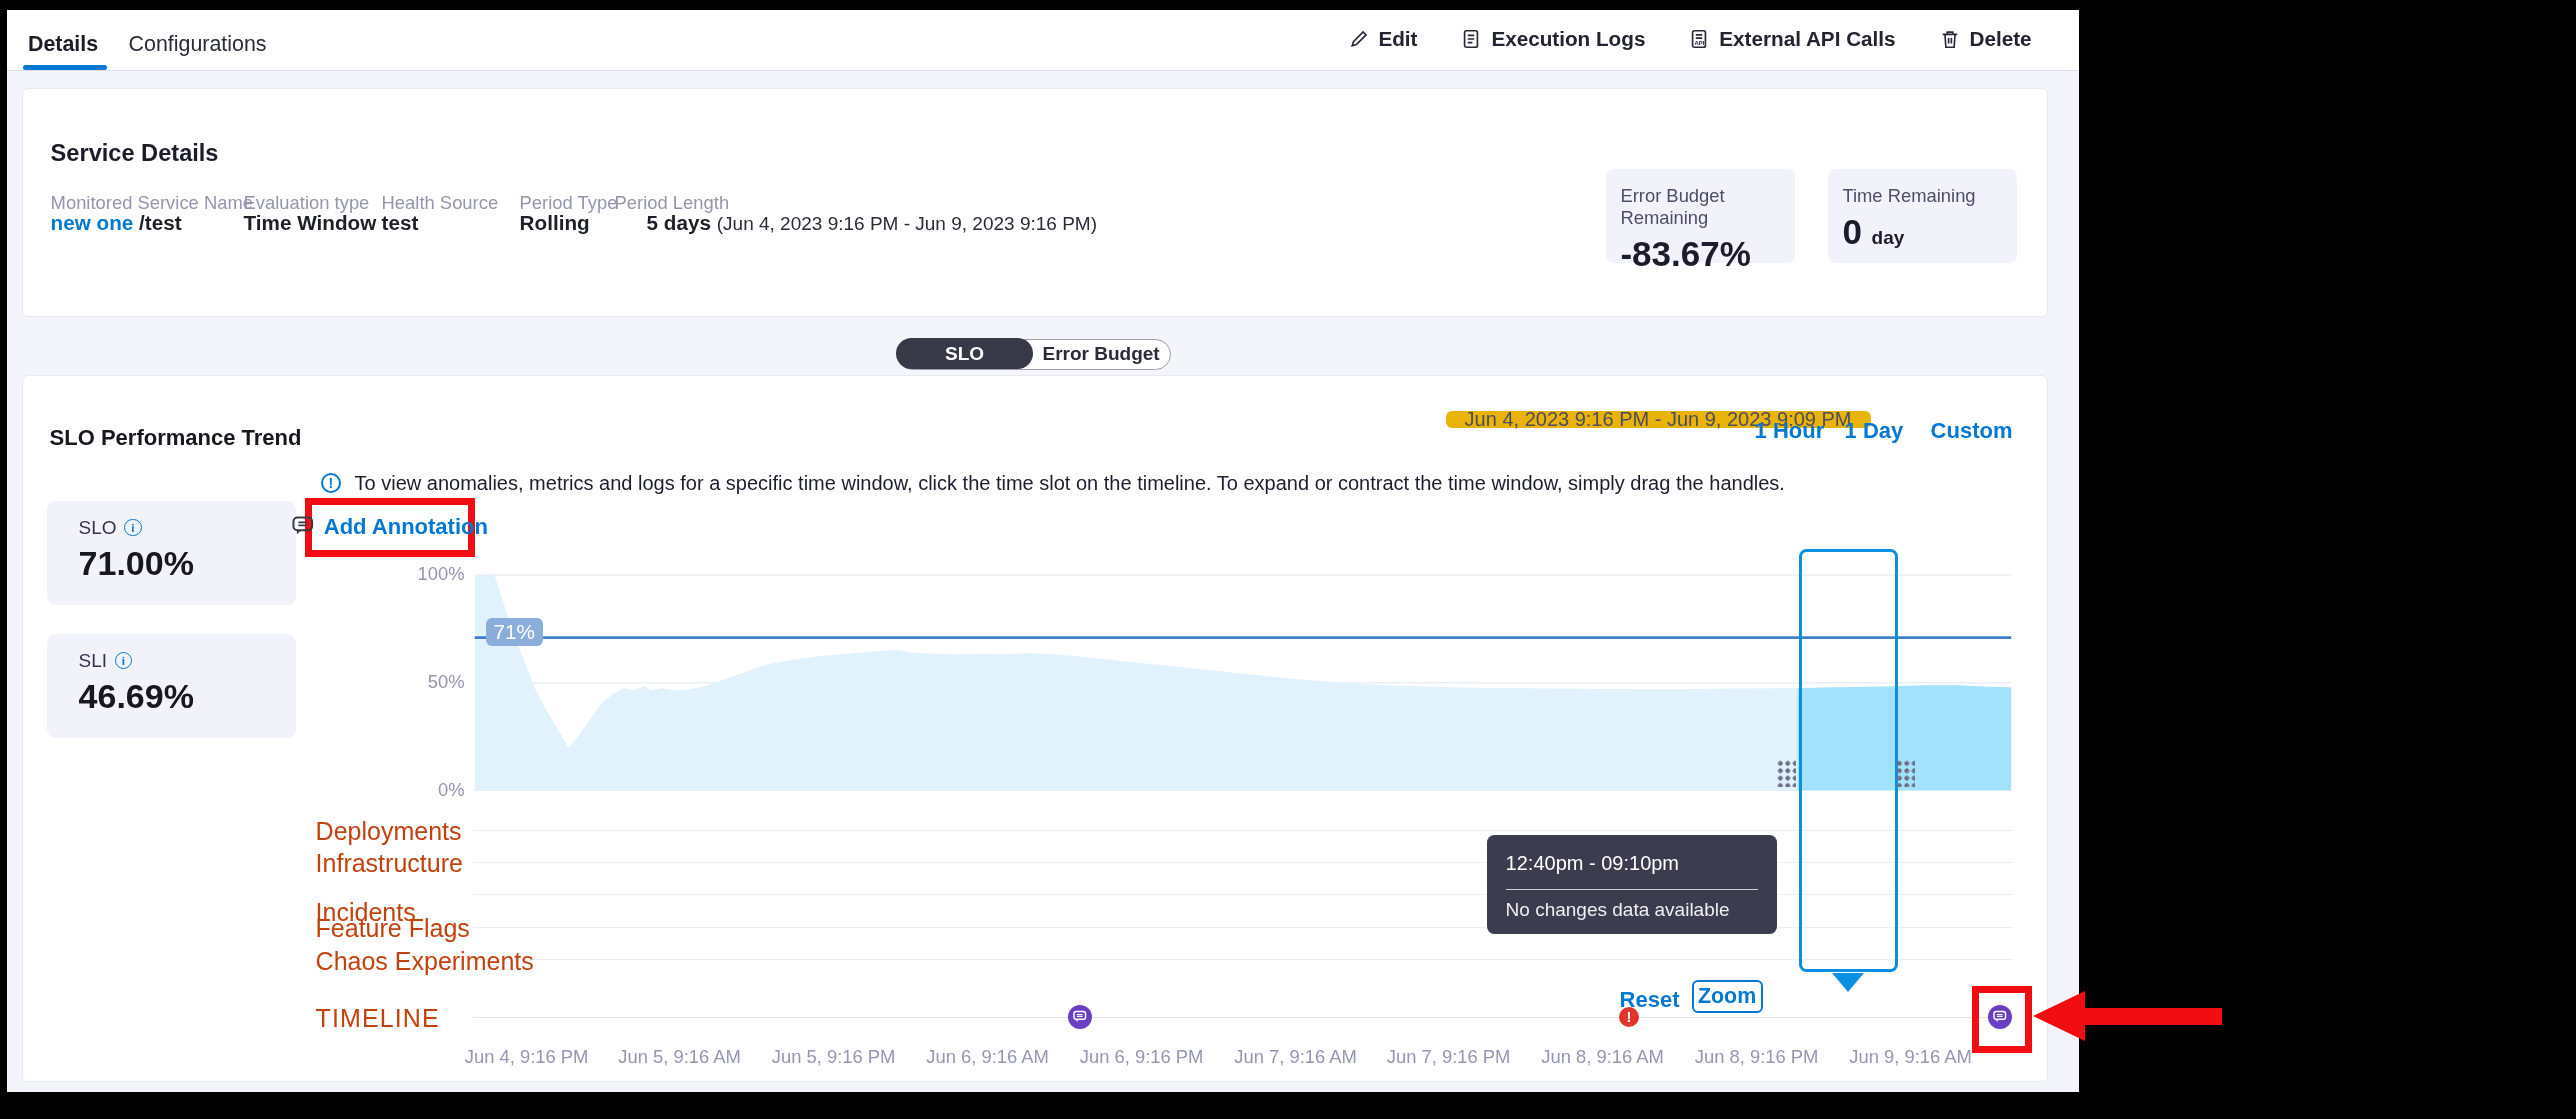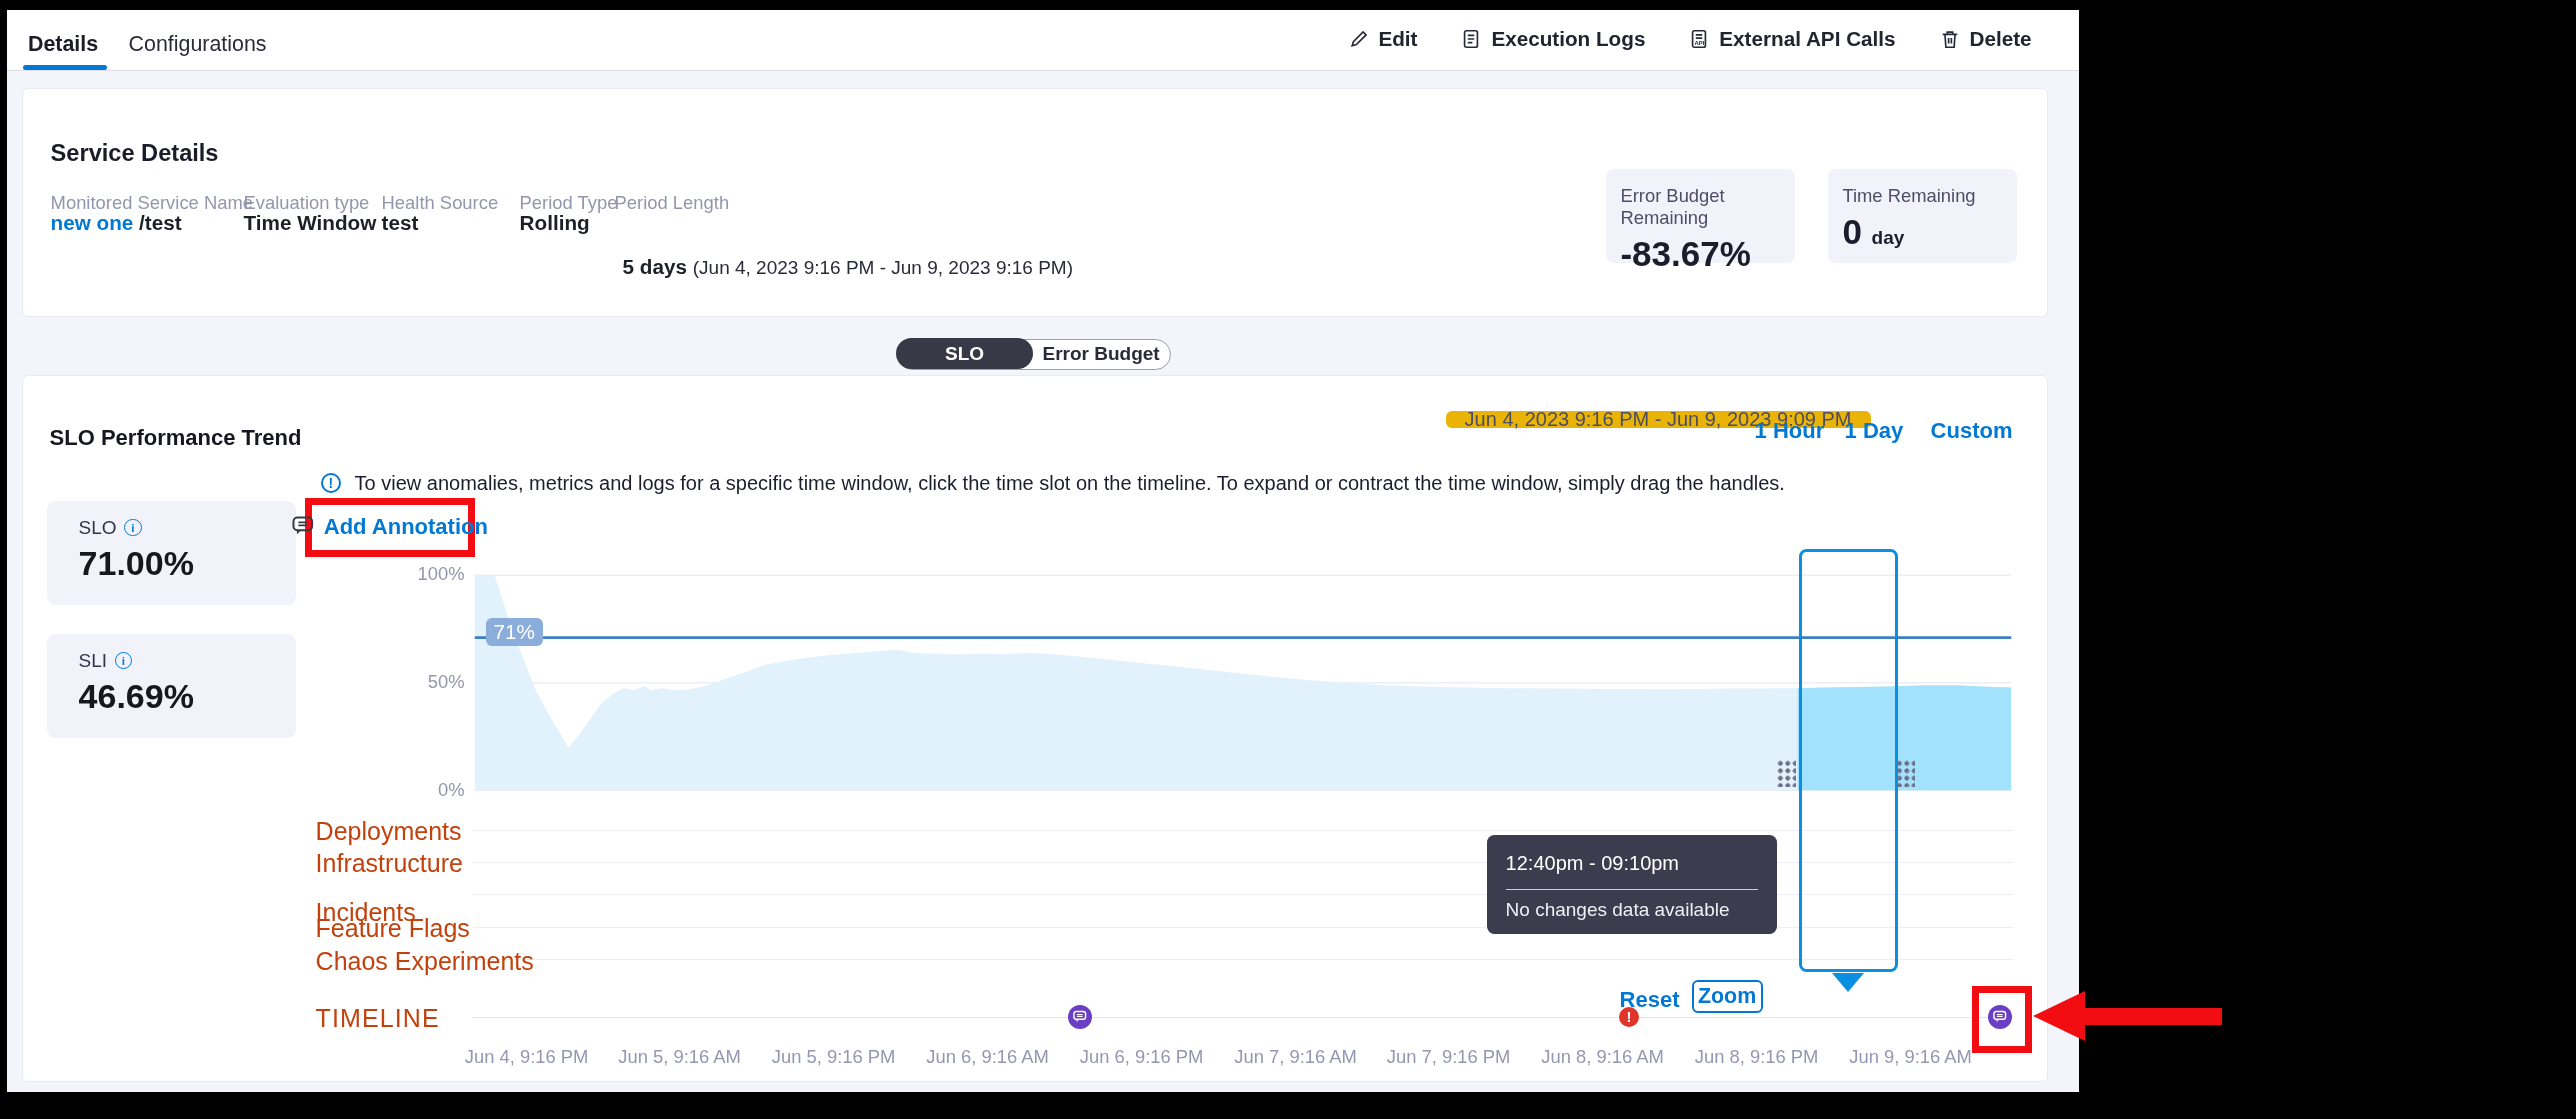--- a/index.html
+++ b/index.html
@@ -148,21 +148,21 @@
   <div class="field-label" style="left:513px;">Period Type</div>
   <div class="field-label" style="left:608px;">Period Length</div>
 
   <div class="field-value" style="left:44px;">
     <span class="blue-text">new one</span>
     <span>/test</span>
   </div>
   <div class="field-value" style="left:237px;">Time Window</div>
   <div class="field-value" style="left:375px;">test</div>
   <div class="field-value" style="left:513px;">Rolling</div>
-  <div class="field-value" style="left:616px;margin-top:44px;">
+  <div class="field-value" style="left:640px;">
     <span>5 days</span>
     <span class="detail-text">(Jun 4, 2023 9:16 PM - Jun 9, 2023 9:16 PM)</span>
   </div>
 
   <div class="stat-card" style="left:1599px;">
     <div class="stat-label">Error Budget Remaining</div>
     <div class="stat-value">-83.67%</div>
   </div>
   <div class="stat-card" style="left:1821px;">
     <div class="stat-label">Time Remaining</div>

